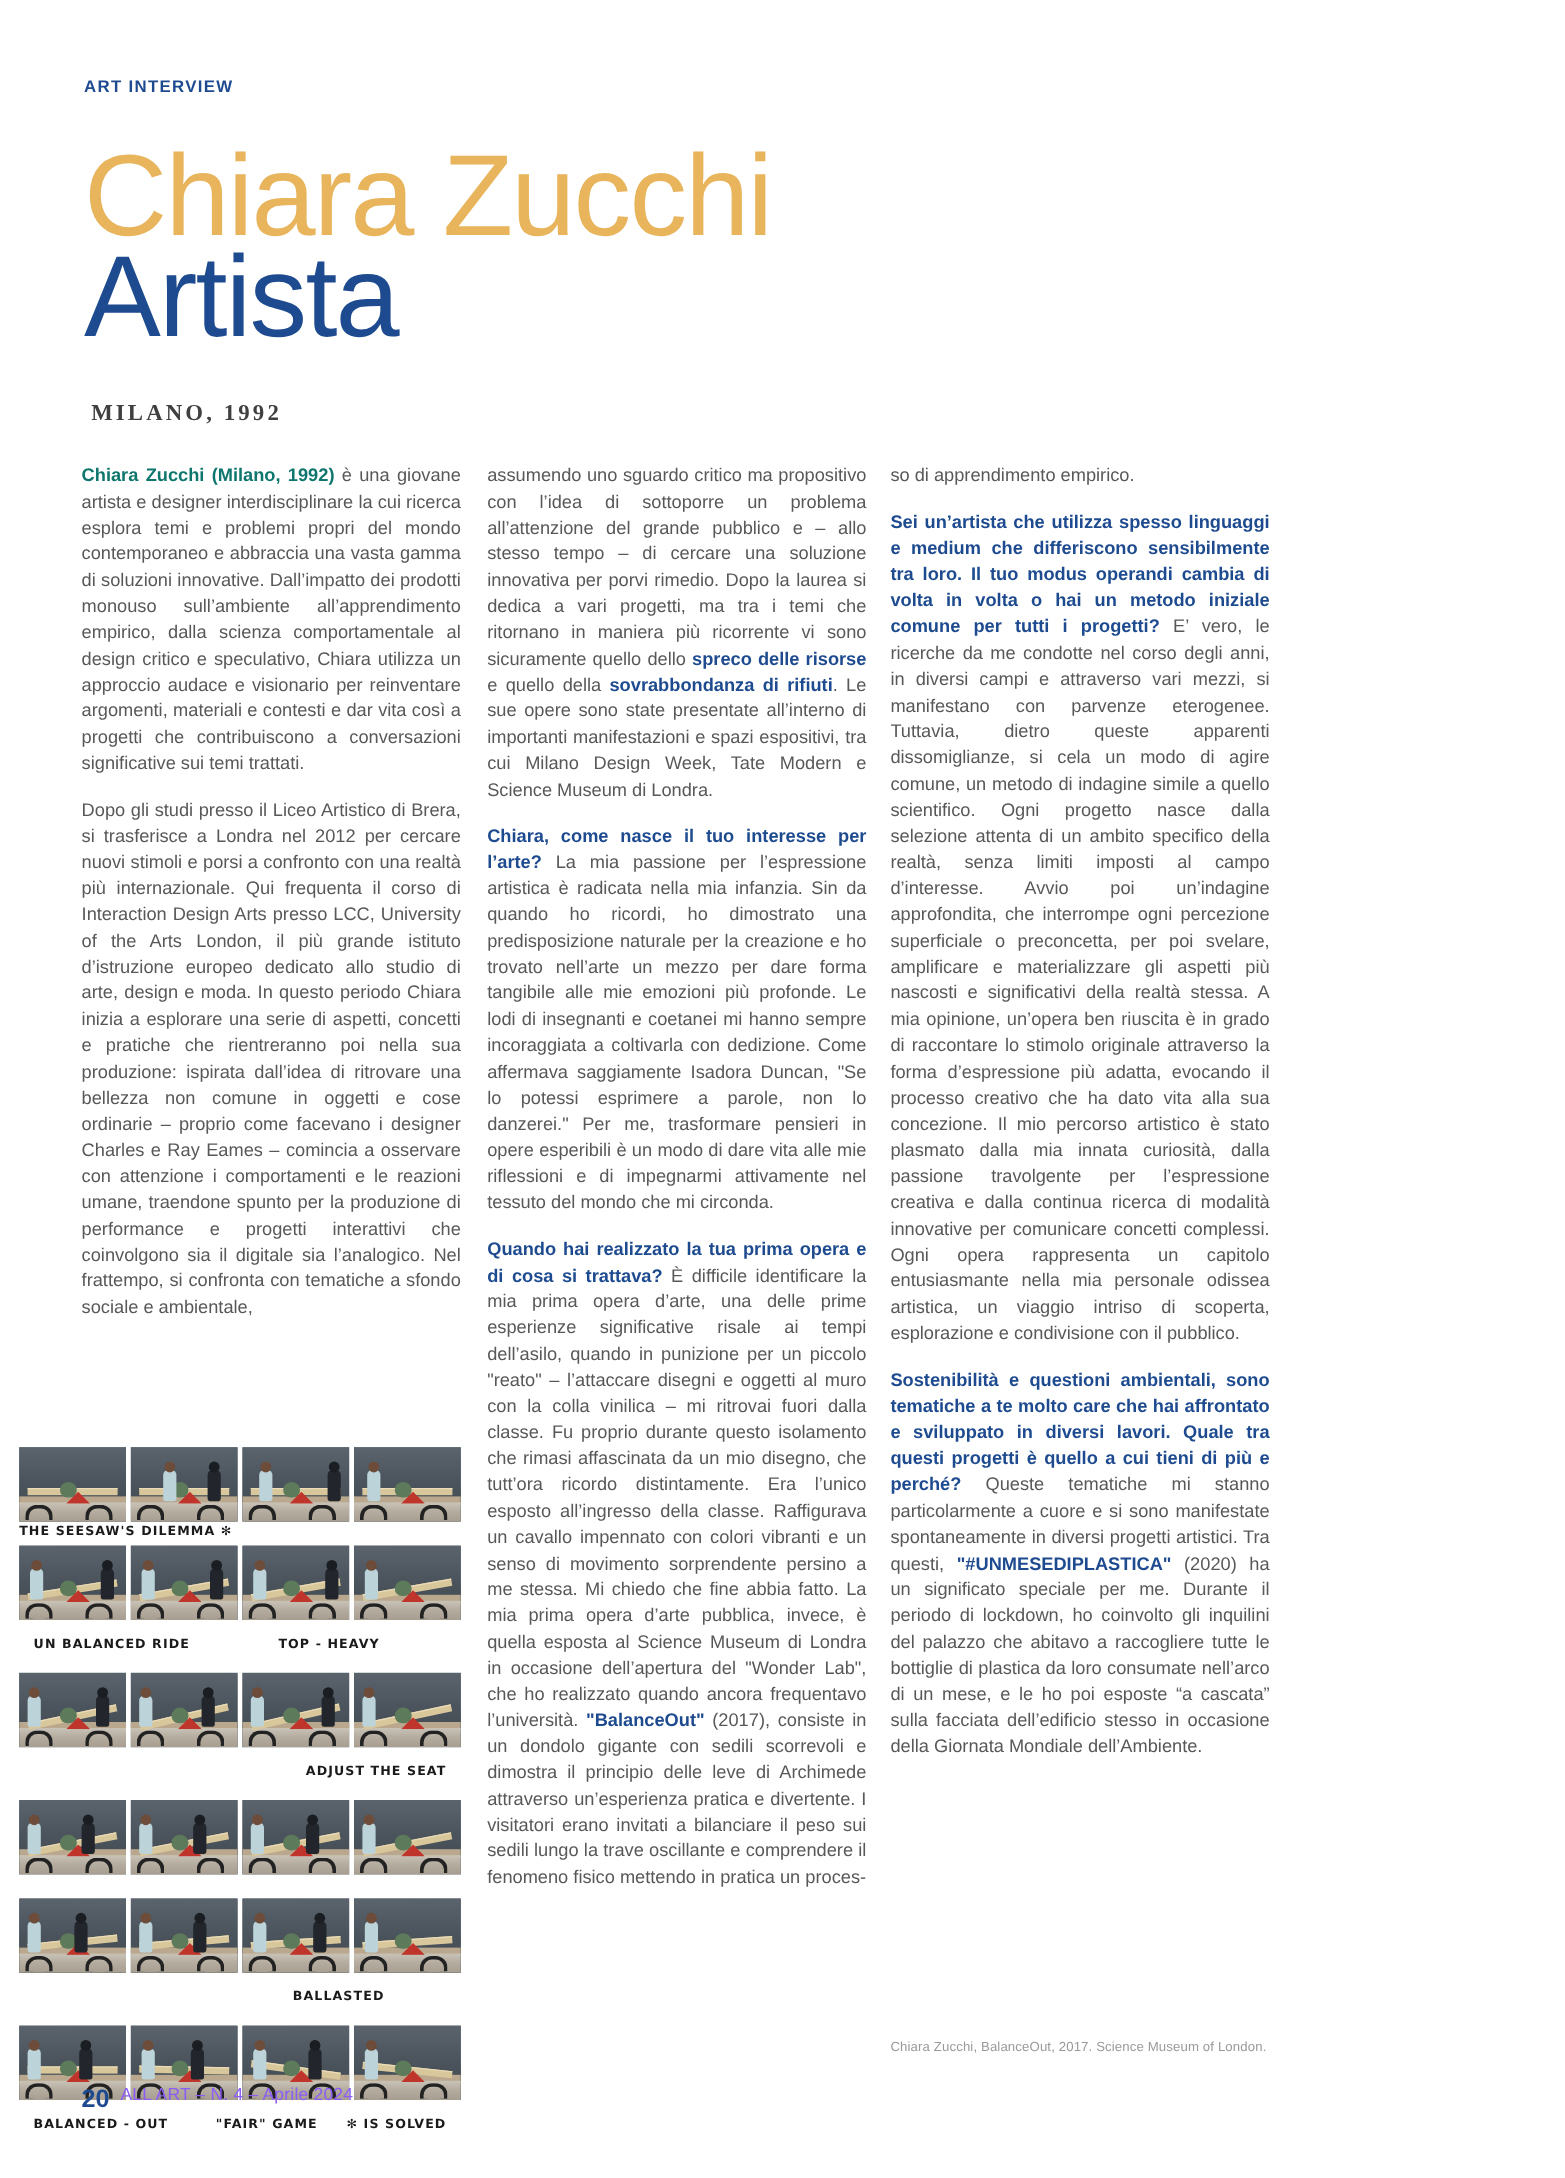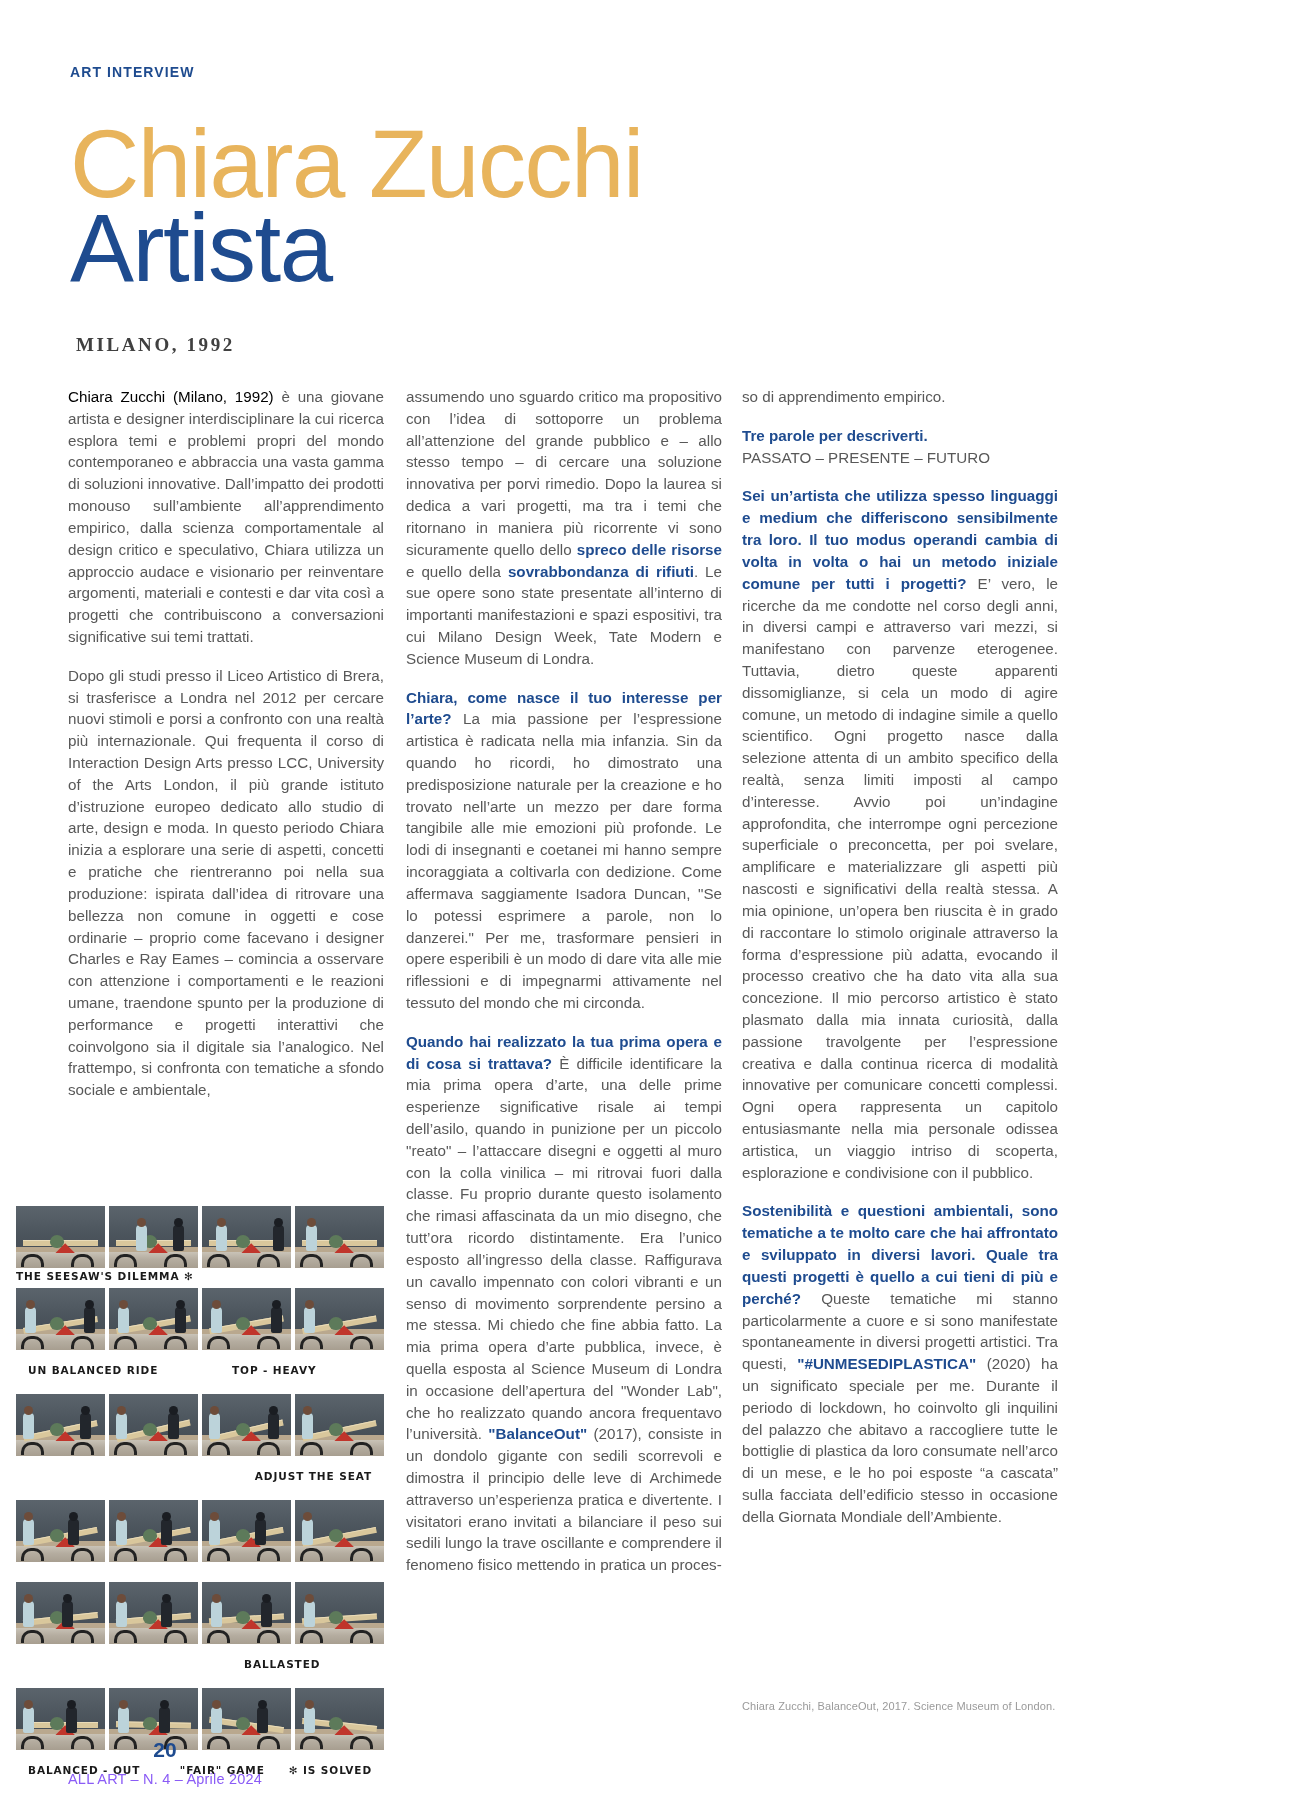--- a/index.html
+++ b/index.html
@@ -77,22 +77,22 @@
   #col1 { left: 68px;  }
   #col2 { left: 406px; }
   #col3 { left: 742px; }
 
   .col p {
     margin: 0 0 17px 0;
   }
   .col p:last-child { margin-bottom: 0; }
 
   b, .lead {
-    color: #000000;
-    font-weight: normal;
+    color: #0f766e;
+    font-weight: bold;
     margin-top: 45px;
   }
   .qlabel {
     color: #1e4b8f;
     font-weight: bold;
   }
   .hl {
     color: #1e4b8f;
     font-weight: bold;
   }
@@ -208,23 +208,22 @@
     color: #9a9a9a;
     letter-spacing: 0.1px;
   }
 
   
   .footer {
     position: absolute;
     left: 68px;
     top: 1738px;
     display: flex;
-    align-items: center;
+    align-items: flex-start;
     gap: 9px;
-    flex-direction: column;
   }
   .footer .pagenum {
     font-size: 21px;
     font-weight: bold;
     color: #1e4b8f;
   }
   .footer .issue {
     font-size: 14.5px;
     color: #8b5cf6;
     letter-spacing: 0.2px;
@@ -250,21 +249,20 @@
   </div>
 
   <div class="col" id="col2">
     <p><span>assumendo uno sguardo critico ma propositivo con l’idea di sottoporre un problema all’attenzione del grande pubblico e – allo stesso tempo – di cercare una soluzione innovativa per porvi rimedio. Dopo la laurea si dedica a vari progetti, ma tra i temi che ritornano in maniera più ricorrente vi sono sicuramente quello dello </span><span class="hl">spreco delle risorse</span><span> e quello della </span><span class="hl">sovrabbondanza di rifiuti</span><span>. Le sue opere sono state presentate all’interno di importanti manifestazioni e spazi espositivi, tra cui Milano Design Week, Tate Modern e Science Museum di Londra.</span></p>
     <p><span class="qlabel">Chiara, come nasce il tuo interesse per l’arte?</span><span> La mia passione per l’espressione artistica è radicata nella mia infanzia. Sin da quando ho ricordi, ho dimostrato una predisposizione naturale per la creazione e ho trovato nell’arte un mezzo per dare forma tangibile alle mie emozioni più profonde. Le lodi di insegnanti e coetanei mi hanno sempre incoraggiata a coltivarla con dedizione. Come affermava saggiamente Isadora Duncan, "Se lo potessi esprimere a parole, non lo danzerei." Per me, trasformare pensieri in opere esperibili è un modo di dare vita alle mie riflessioni e di impegnarmi attivamente nel tessuto del mondo che mi circonda.</span></p>
     <p><span class="qlabel">Quando hai realizzato la tua prima opera e di cosa si trattava?</span><span> È difficile identificare la mia prima opera d’arte, una delle prime esperienze significative risale ai tempi dell’asilo, quando in punizione per un piccolo "reato" – l’attaccare disegni e oggetti al muro con la colla vinilica – mi ritrovai fuori dalla classe. Fu proprio durante questo isolamento che rimasi affascinata da un mio disegno, che tutt’ora ricordo distintamente. Era l’unico esposto all’ingresso della classe. Raffigurava un cavallo impennato con colori vibranti e un senso di movimento sorprendente persino a me stessa. Mi chiedo che fine abbia fatto. La mia prima opera d’arte pubblica, invece, è quella esposta al Science Museum di Londra in occasione dell’apertura del "Wonder Lab", che ho realizzato quando ancora frequentavo l’università. </span><span class="hl">"BalanceOut"</span><span> (2017), consiste in un dondolo gigante con sedili scorrevoli e dimostra il principio delle leve di Archimede attraverso un’esperienza pratica e divertente. I visitatori erano invitati a bilanciare il peso sui sedili lungo la trave oscillante e comprendere il fenomeno fisico mettendo in pratica un proces-</span></p>
   </div>
 
   <div class="col" id="col3">
     <p>so di apprendimento empirico.</p>
-    <p><span class="qlabel">Tre parole per descriverti.</span><br><span class="plain-line">PASSATO – PRESENTE – FUTURO</span></p>
     <p><span class="qlabel">Sei un’artista che utilizza spesso linguaggi e medium che differiscono sensibilmente tra loro. Il tuo modus operandi cambia di volta in volta o hai un metodo iniziale comune per tutti i progetti?</span><span> E’ vero, le ricerche da me condotte nel corso degli anni, in diversi campi e attraverso vari mezzi, si manifestano con parvenze eterogenee. Tuttavia, dietro queste apparenti dissomiglianze, si cela un modo di agire comune, un metodo di indagine simile a quello scientifico. Ogni progetto nasce dalla selezione attenta di un ambito specifico della realtà, senza limiti imposti al campo d’interesse. Avvio poi un’indagine approfondita, che interrompe ogni percezione superficiale o preconcetta, per poi svelare, amplificare e materializzare gli aspetti più nascosti e significativi della realtà stessa. A mia opinione, un’opera ben riuscita è in grado di raccontare lo stimolo originale attraverso la forma d’espressione più adatta, evocando il processo creativo che ha dato vita alla sua concezione. Il mio percorso artistico è stato plasmato dalla mia innata curiosità, dalla passione travolgente per l’espressione creativa e dalla continua ricerca di modalità innovative per comunicare concetti complessi. Ogni opera rappresenta un capitolo entusiasmante nella mia personale odissea artistica, un viaggio intriso di scoperta, esplorazione e condivisione con il pubblico.</span></p>
     <p><span class="qlabel">Sostenibilità e questioni ambientali, sono tematiche a te molto care che hai affrontato e sviluppato in diversi lavori. Quale tra questi progetti è quello a cui tieni di più e perché?</span><span> Queste tematiche mi stanno particolarmente a cuore e si sono manifestate spontaneamente in diversi progetti artistici. Tra questi, </span><span class="hl">"#UNMESEDIPLASTICA"</span><span> (2020) ha un significato speciale per me. Durante il periodo di lockdown, ho coinvolto gli inquilini del palazzo che abitavo a raccogliere tutte le bottiglie di plastica da loro consumate nell’arco di un mese, e le ho poi esposte “a cascata” sulla facciata dell’edificio stesso in occasione della Giornata Mondiale dell’Ambiente.</span></p>
   </div>
 
   <div class="contact-sheet">
 
     <div class="sheet-row">
       <div class="frame">
           <div class="wall"></div>
           <div class="kerb"></div>

